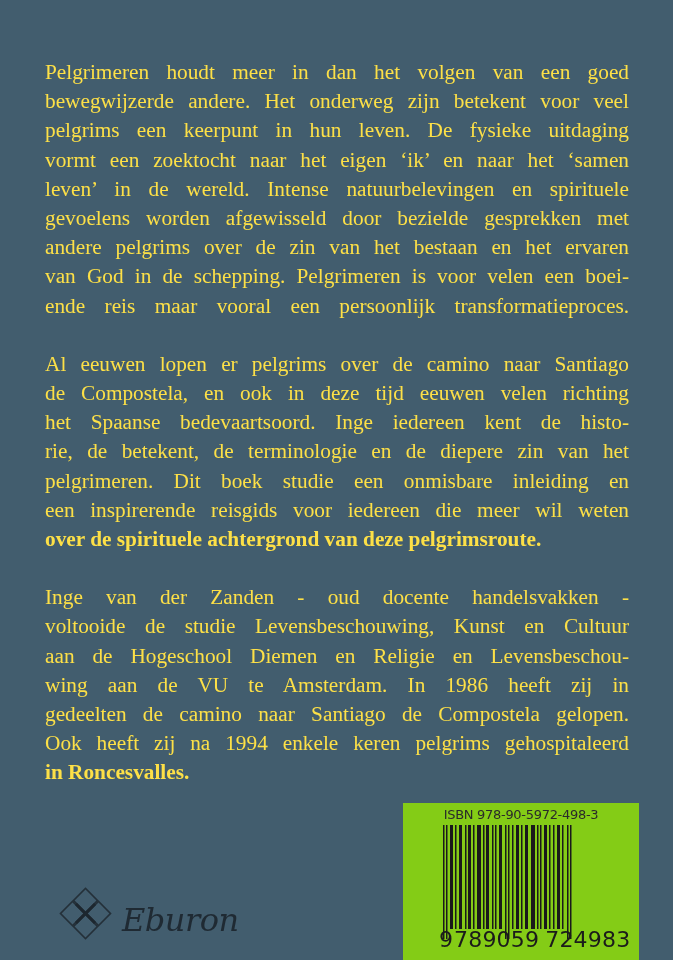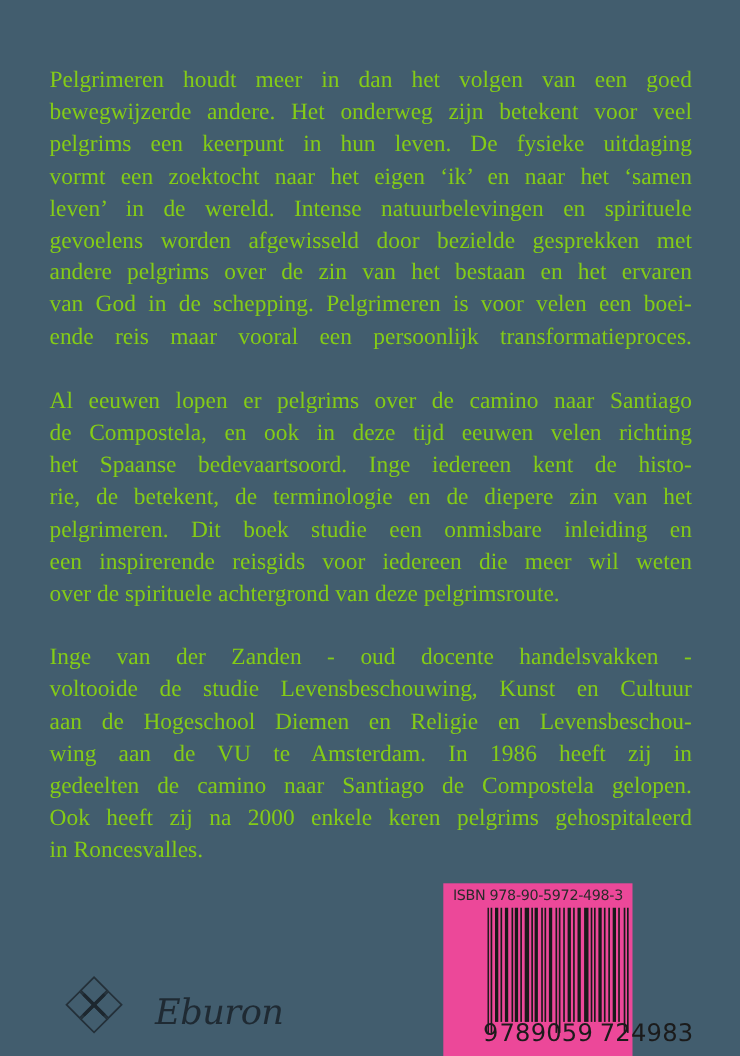--- a/index.html
+++ b/index.html
@@ -17,45 +17,47 @@
     .cover {
       position: absolute;
       inset: 0;
       background: #425d6e;
     }
     .text-block {
       position: absolute;
       left: 45px;
       top: 58px;
       width: 584px;
-      color: #84cc16;
+      color: #fde047;
       font-size: 21.3px;
       line-height: 29.2px;
     }
     .para {
       margin: 0 0 29px 0;
       text-align: justify;
     }
     .para .line {
       display: block;
       text-align: justify;
       text-align-last: justify;
       white-space: nowrap;
       overflow: visible;
     }
     .para .line.last {
       text-align-last: left;
+      font-weight: bold;
     }
     .barcode-box {
       position: absolute;
       left: 403px;
       top: 803px;
-      width: 172px;
+      width: 200px;
       height: 157px;
-      background: #ec4899;
+      background: #84cc16;
+      padding-left: 36px;
     }
     .isbn-text {
       position: absolute;
       left: 0;
       right: 0;
       top: 4px;
       text-align: center;
       font-family: "DejaVu Sans", "Liberation Sans", sans-serif;
       font-size: 13px;
       color: #2a2a2a;
@@ -79,21 +81,20 @@
     .ean-first { width: 12px; }
     .ean-g1 { margin-left: 3px; letter-spacing: 0.2px; }
     .ean-g2 { margin-left: 6px; letter-spacing: 0.2px; }
     .publisher-logo {
       position: absolute;
       left: 58px;
       top: 888px;
       height: 60px;
       display: flex;
       align-items: center;
-      gap: 19px;
     }
     .logo-mark {
       width: 62px;
       height: 62px;
     }
     .logo-word {
       margin-left: 2px;
       font-family: "DejaVu Serif", "Liberation Serif", serif;
       font-style: italic;
       font-size: 32px;
@@ -127,21 +128,21 @@
       <span class="line">pelgrimeren. Dit boek studie een onmisbare inleiding en</span>
       <span class="line">een inspirerende reisgids voor iedereen die meer wil weten</span>
       <span class="line last">over de spirituele achtergrond van deze pelgrimsroute.</span>
     </p>
     <p class="para">
       <span class="line">Inge van der Zanden - oud docente handelsvakken -</span>
       <span class="line">voltooide de studie Levensbeschouwing, Kunst en Cultuur</span>
       <span class="line">aan de Hogeschool Diemen en Religie en Levensbeschou-</span>
       <span class="line">wing aan de VU te Amsterdam. In 1986 heeft zij in</span>
       <span class="line">gedeelten de camino naar Santiago de Compostela gelopen.</span>
-      <span class="line">Ook heeft zij na 2000 enkele keren pelgrims gehospitaleerd</span>
+      <span class="line">Ook heeft zij na 1994 enkele keren pelgrims gehospitaleerd</span>
       <span class="line last">in Roncesvalles.</span>
     </p>
   </div>
 
   <div class="publisher-logo">
     <svg class="logo-mark" viewBox="0 0 62 62">
       <g fill="none" stroke="#243039" stroke-width="1.6">
         <rect x="19" y="5" width="17" height="17" transform="rotate(45 27.5 13.5)"></rect>
         <rect x="6" y="18" width="17" height="17" transform="rotate(45 14.5 26.5)"></rect>
         <rect x="32" y="18" width="17" height="17" transform="rotate(45 40.5 26.5)"></rect>

